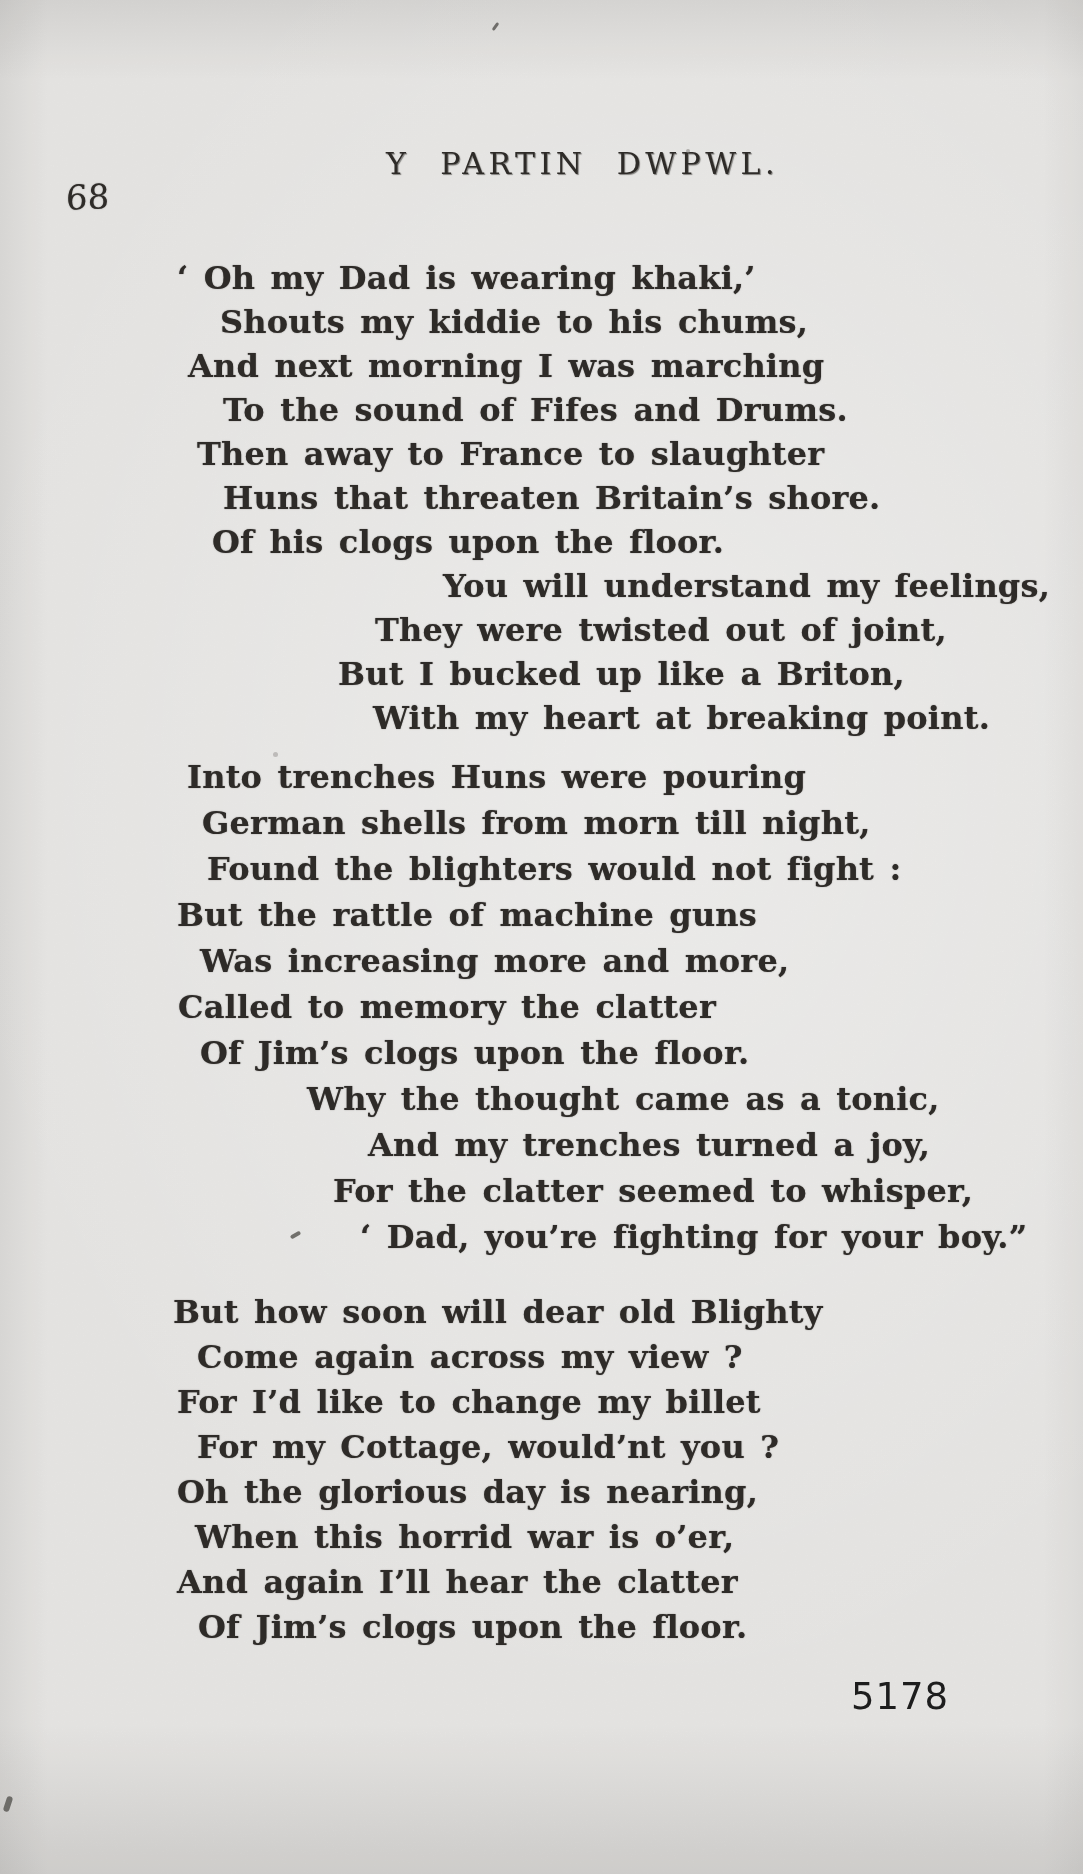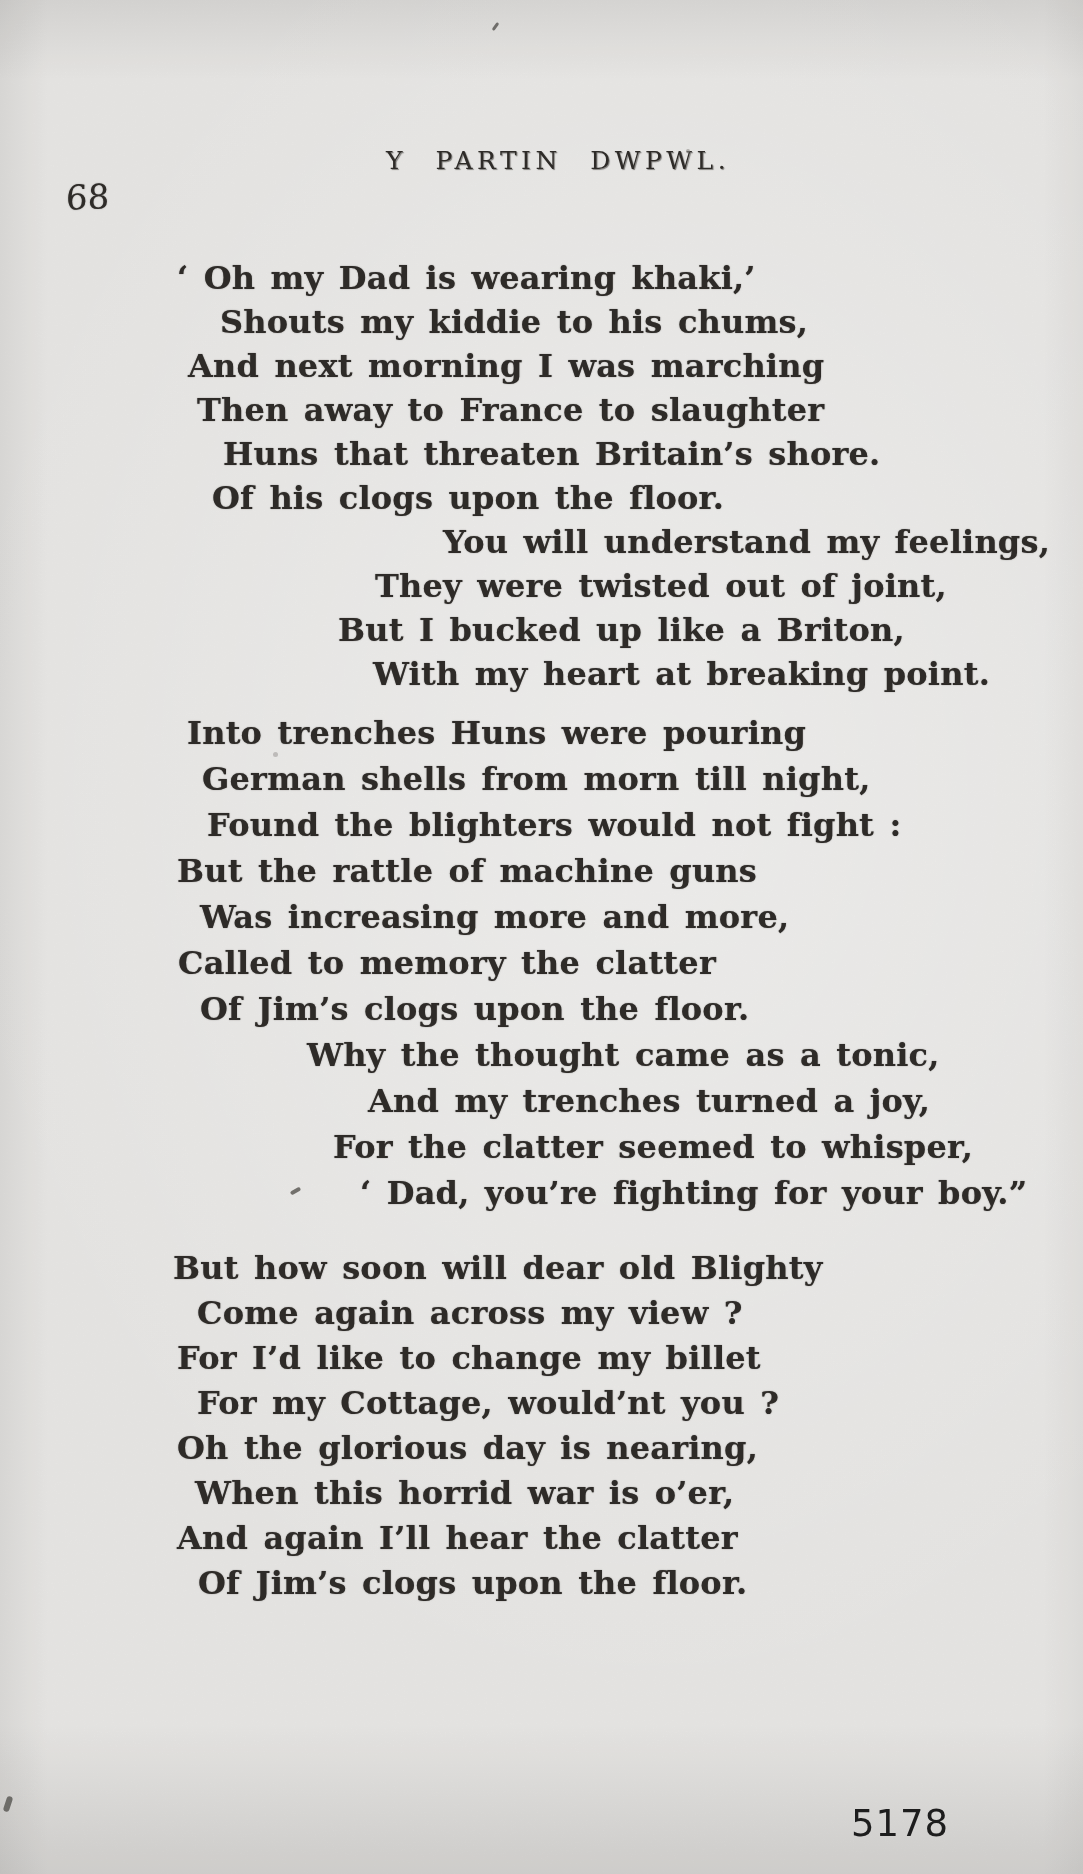--- a/index.html
+++ b/index.html
@@ -20,21 +20,21 @@
   }
   .grain{position:absolute;inset:0;pointer-events:none;}
   .page-number{
     position:absolute;left:66px;top:180px;
     font-size:34px;line-height:1;
     transform:rotate(-2deg) skewX(-3deg);
     text-shadow:0 0 1.2px rgba(46,43,40,0.55);
   }
   .running-header{
     position:absolute;left:386px;top:146px;
-    font-size:25px;line-height:1.2;
+    font-size:30px;line-height:1.2;
     letter-spacing:4.5px;word-spacing:16px;
     white-space:nowrap;
     text-shadow:1px 0.5px 0.9px rgba(46,43,40,0.55);
   }
   .poem{
     position:absolute;left:170px;top:256px;width:880px;
   }
   .stanza{margin:0;}
   .stanza .line{
     position:relative;
@@ -51,21 +51,21 @@
   .stanza-3{margin-top:30px;}
   .stanza-3 .line{line-height:45px;height:45px;}
   .line.mark-before::before{
     content:"";
     position:absolute;left:120px;top:19px;
     width:11px;height:4px;border-radius:2px;
     background:#55524e;opacity:.8;
     transform:rotate(-28deg);
   }
   .catalog-number{
-    position:absolute;left:851px;top:1805px;
+    position:absolute;left:851px;top:1678px;
     font-family:"DejaVu Sans","Liberation Sans",sans-serif;
     font-size:37px;line-height:1;letter-spacing:1px;
     color:#1d1d1d;
     text-align:right;
   }
   .speck{position:absolute;pointer-events:none;}
   .speck-a{left:491px;top:25px;width:9px;height:3px;border-radius:2px;background:#6f6d6a;transform:rotate(-55deg);}
   .speck-b{left:686px;top:149px;width:4px;height:4px;border-radius:50%;background:#8a8885;opacity:.6;}
   .speck-c{left:273px;top:752px;width:5px;height:5px;border-radius:50%;background:#9a9895;opacity:.55;}
   .speck-d{left:5px;top:1796px;width:6px;height:16px;border-radius:3px;background:#5c5a57;transform:rotate(18deg);opacity:.85;}
@@ -85,20 +85,21 @@
 
   <div class="page-number">68</div>
 
   <div class="running-header">Y PARTIN DWPWL.</div>
 
   <div class="poem" id="poem">
       <div class="stanza stanza-1">
         <div class="line" style="padding-left: 7px;">‘ Oh my Dad is wearing khaki,’</div>
         <div class="line" style="padding-left: 50px;">Shouts my kiddie to his chums,</div>
         <div class="line" style="padding-left: 18px;">And next morning I was marching</div>
+        <div class="line" style="padding-left: 53px;">To the sound of Fifes and Drums.</div>
         <div class="line" style="padding-left: 27px;">Then away to France to slaughter</div>
         <div class="line" style="padding-left: 53px;">Huns that threaten Britain’s shore.</div>
         <div class="line" style="padding-left: 42px;">Of his clogs upon the floor.</div>
         <div class="line" style="padding-left: 170px; text-align: right;">You will understand my feelings,</div>
         <div class="line" style="padding-left: 205px;">They were twisted out of joint,</div>
         <div class="line" style="padding-left: 168px;">But I bucked up like a Briton,</div>
         <div class="line" style="padding-left: 203px;">With my heart at breaking point.</div>
       </div>
       <div class="stanza stanza-2">
         <div class="line" style="padding-left: 17px;">Into trenches Huns were pouring</div>

